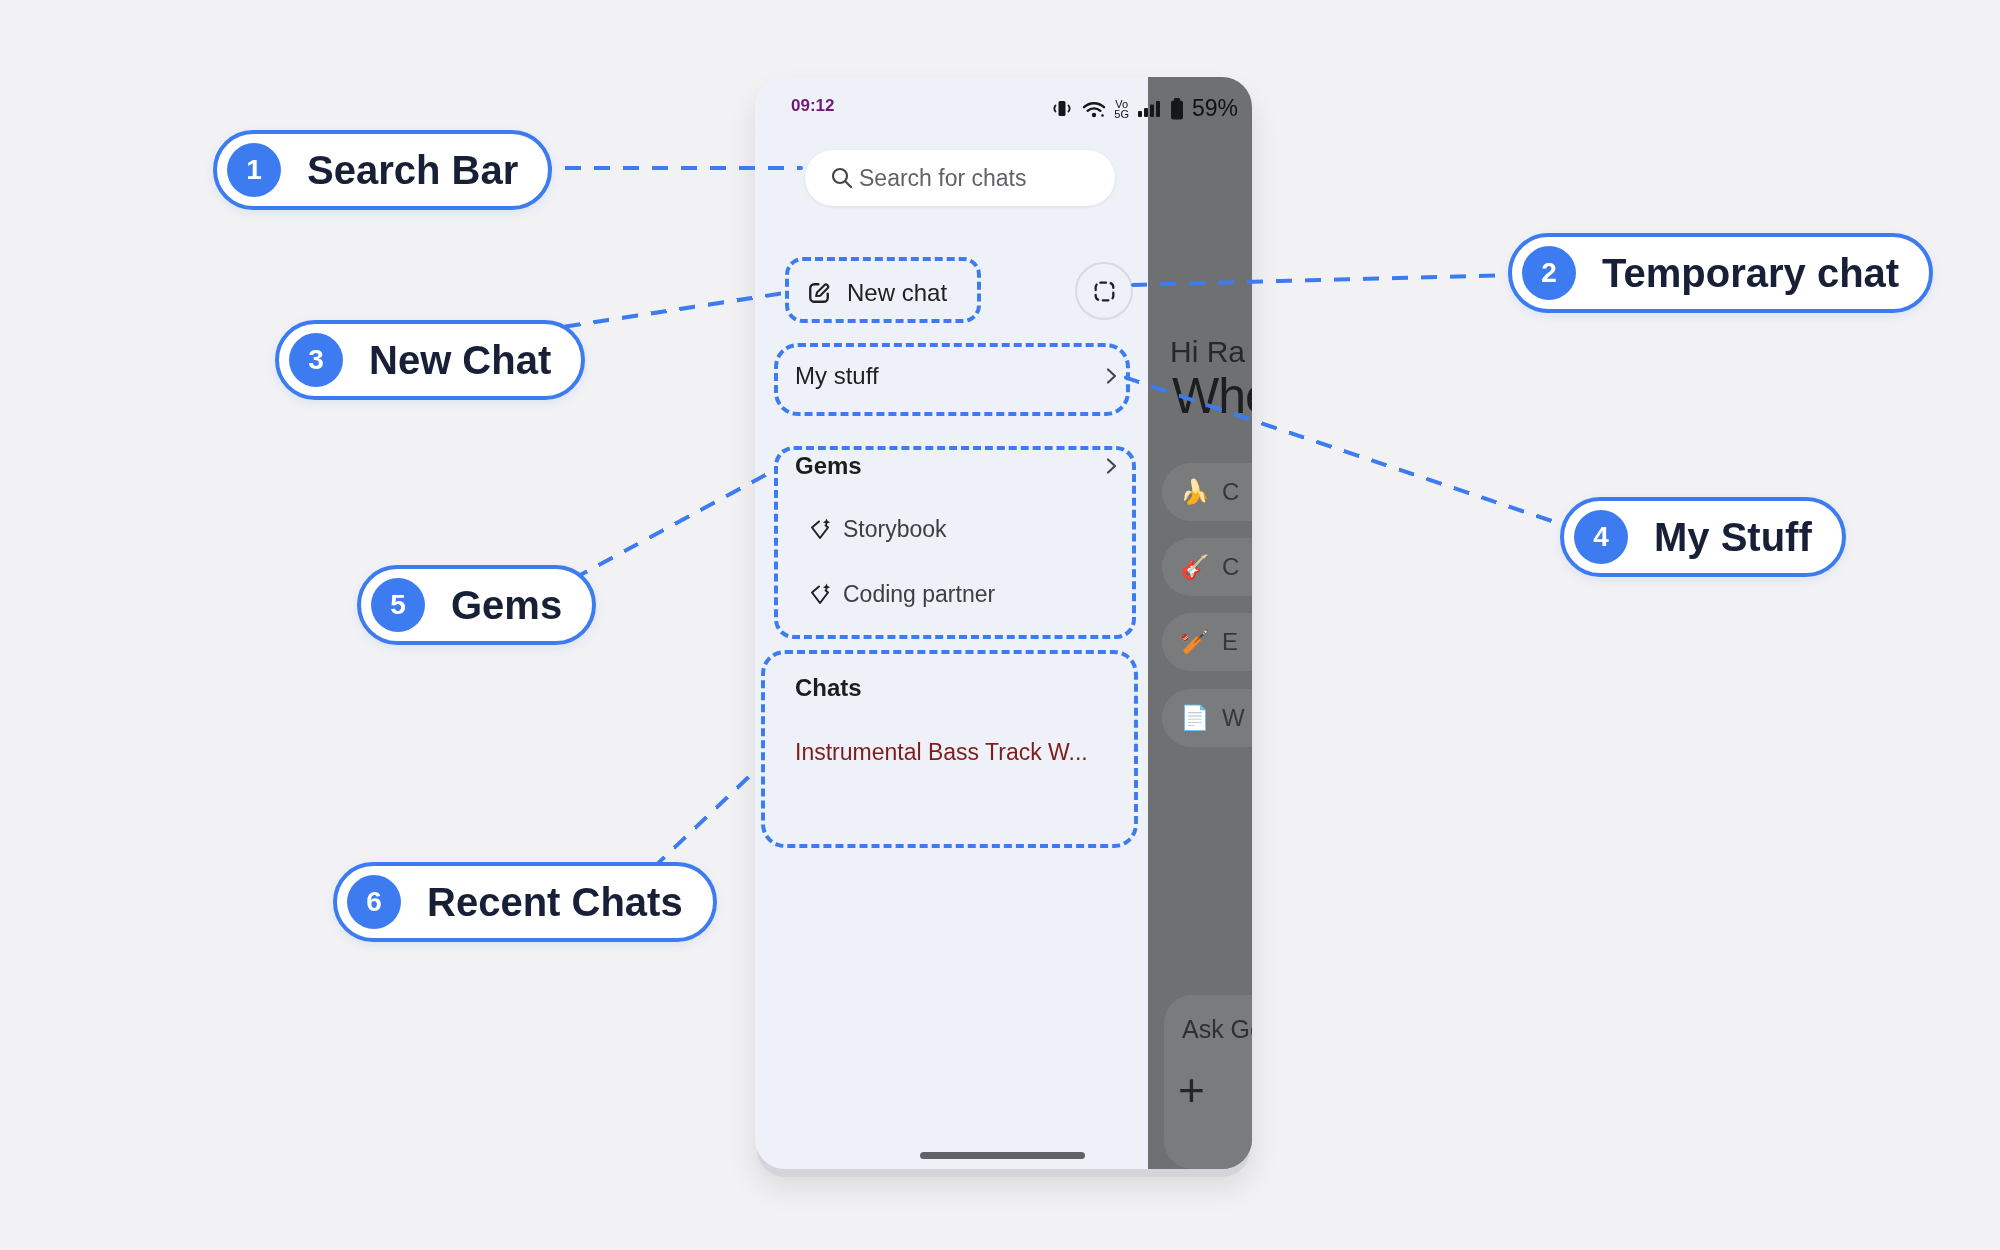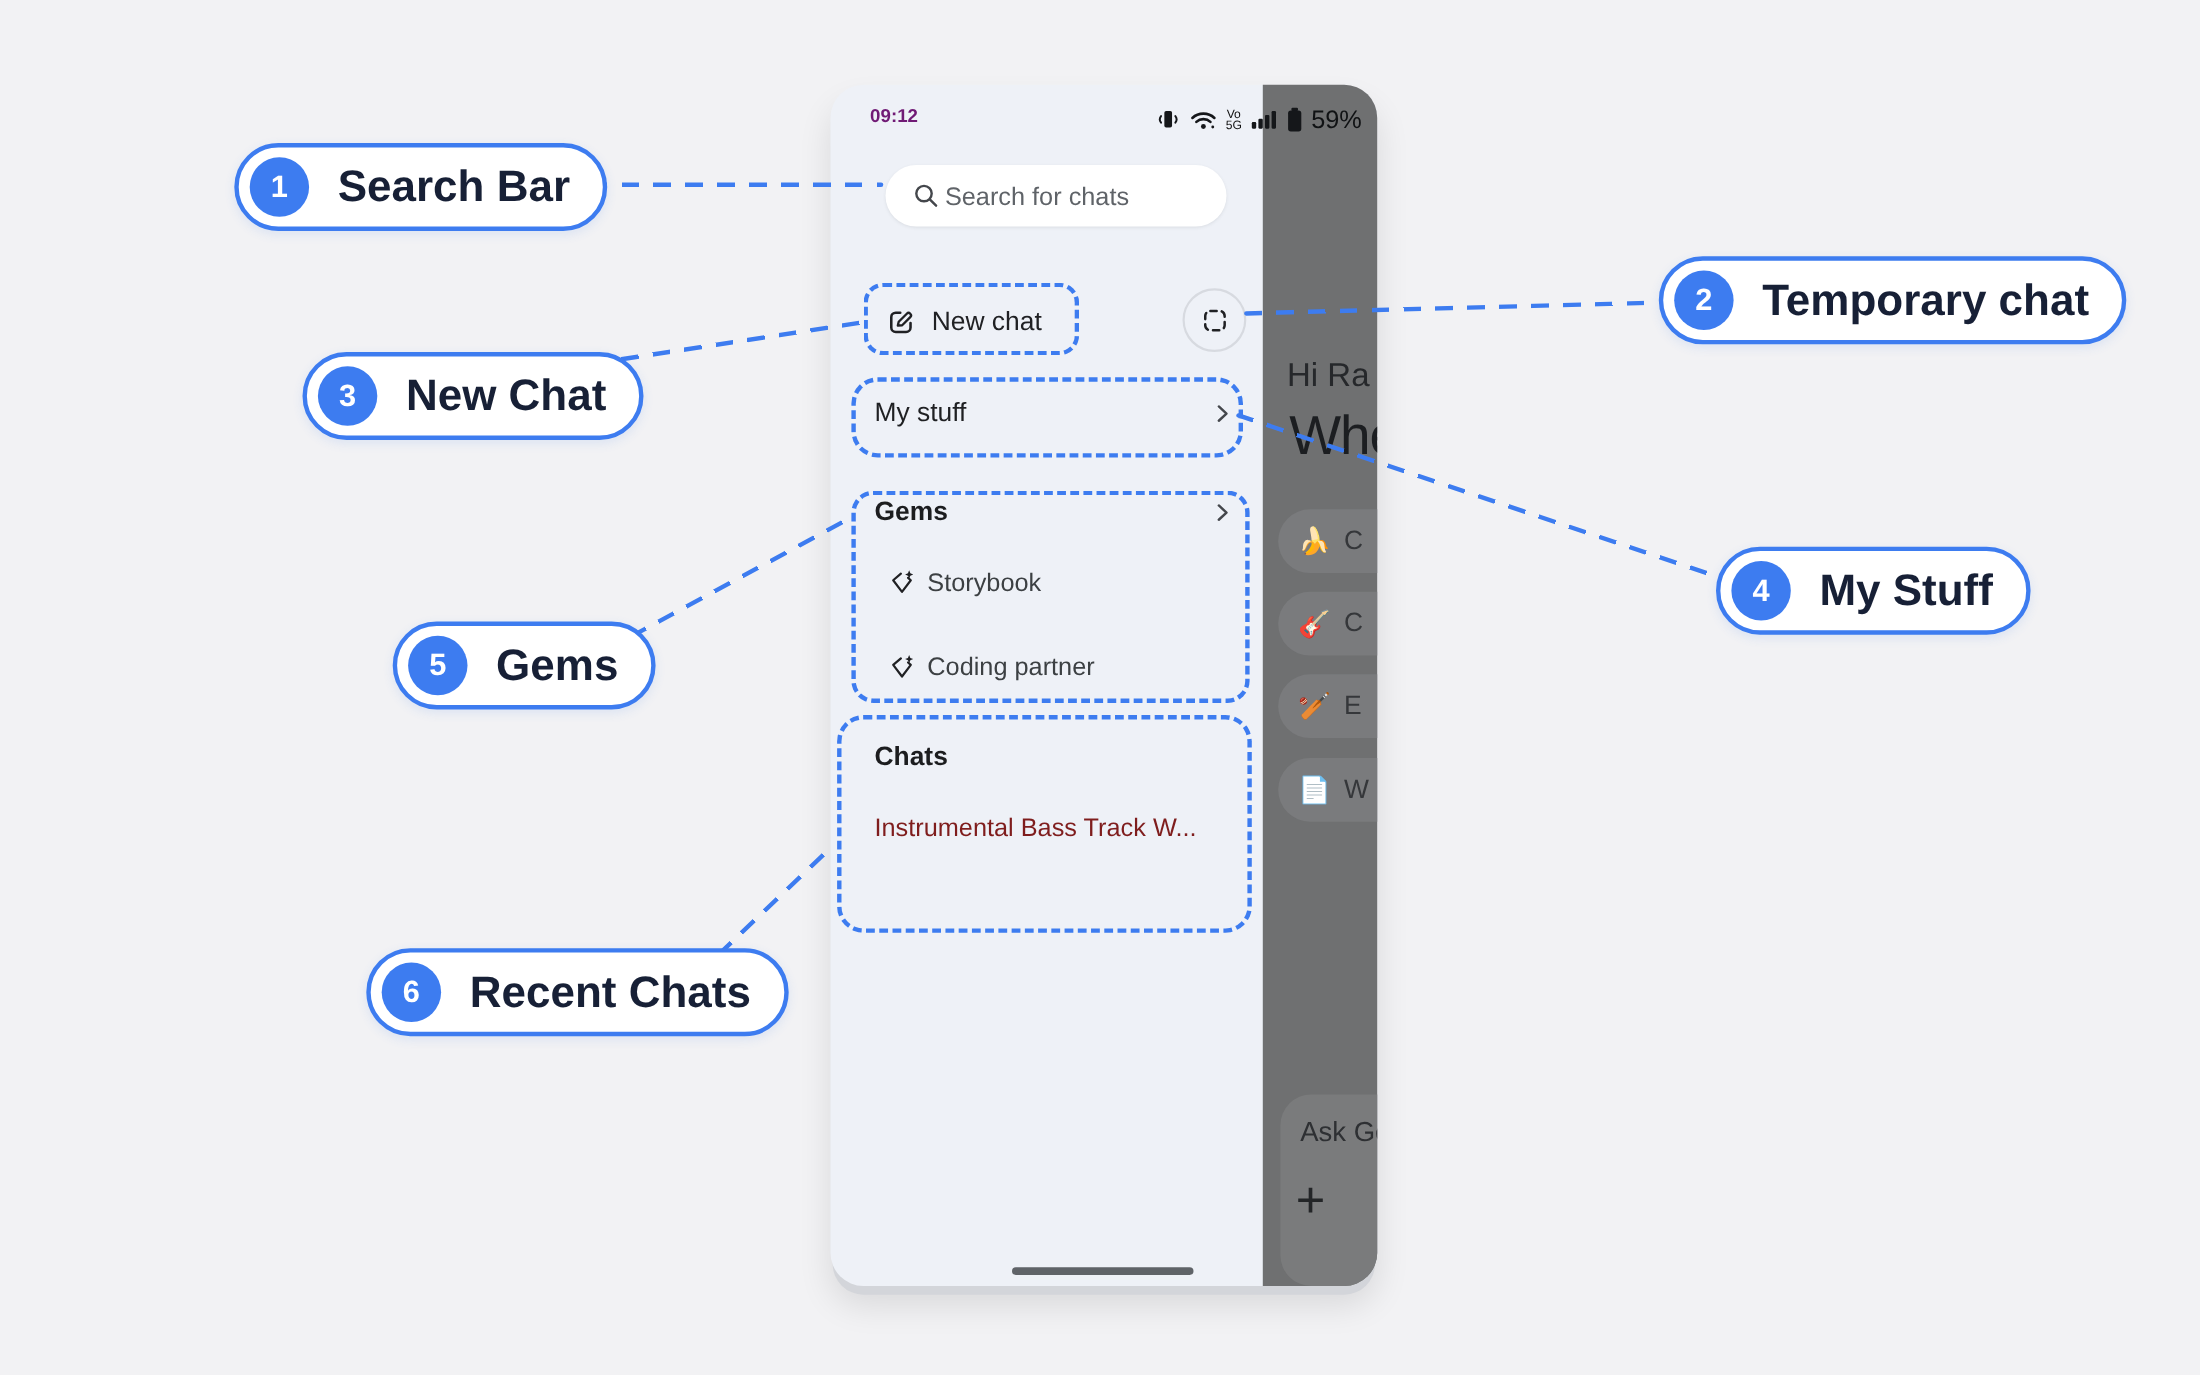--- a/index.html
+++ b/index.html
@@ -29,27 +29,27 @@
   .newchat-row{position:absolute;left:50px;top:202px;display:flex;align-items:center;gap:14px;}
   .newchat-row span{font-size:24px;color:#202124;font-weight:500;}
   .temp-btn{position:absolute;left:320px;top:185px;width:54px;height:54px;border-radius:50%;
             border:2px solid #d7dae0;display:flex;align-items:center;justify-content:center;background:transparent;}
   .mystuff-row{position:absolute;left:40px;top:285px;width:327px;display:flex;align-items:center;justify-content:space-between;}
   .mystuff-row span{font-size:24px;color:#1f2023;font-weight:500;}
   .gems-head{position:absolute;left:40px;top:375px;width:327px;display:flex;align-items:center;justify-content:space-between;}
   .gems-head span{font-size:24px;color:#1c1d1f;font-weight:600;}
   .gem-item{position:absolute;left:50px;display:flex;align-items:center;gap:8px;}
   .gem-item span{font-size:23px;color:#3c4043;}
-  .gi-1{top:437px;} .gi-2{top:502px;margin-top:12px;}
+  .gi-1{top:437px;} .gi-2{top:502px;}
   .chats-head{position:absolute;left:40px;top:597px;font-size:24px;color:#1c1d1f;font-weight:600;}
   .chat-item{position:absolute;left:40px;top:662px;font-size:23px;color:#7f1d1d;}
   .home-bar{position:absolute;left:165px;top:1075px;width:165px;height:7px;border-radius:4px;background:#5f6368;}
 
   
-  .ov-greet{position:absolute;left:22px;top:248px;font-size:30px;color:#26282b;white-space:nowrap;}
+  .ov-greet{position:absolute;left:22px;top:258px;font-size:30px;color:#26282b;white-space:nowrap;}
   .ov-head{position:absolute;left:24px;top:290px;font-size:50px;font-weight:500;letter-spacing:-1px;
            color:#1c1e21;white-space:nowrap;}
   .ov-chip{position:absolute;left:14px;width:150px;height:58px;border-radius:29px;background:#7a7b7d;
            display:flex;align-items:center;gap:12px;padding-left:18px;box-sizing:border-box;white-space:nowrap;}
   .ov-chip .emj{font-size:24px;} .ov-chip .txt{font-size:24px;color:#35373a;}
   .oc-1{top:386px;} .oc-2{top:461px;} .oc-3{top:536px;} .oc-4{top:612px;}
   .ov-card{position:absolute;left:16px;top:918px;width:140px;height:174px;border-radius:28px;background:#7a7b7c;}
   .ov-ask{position:absolute;left:18px;top:20px;font-size:25px;color:#2e3033;white-space:nowrap;}
   .ov-plus{position:absolute;left:14px;top:68px;font-size:46px;font-weight:300;color:#232527;}
 

